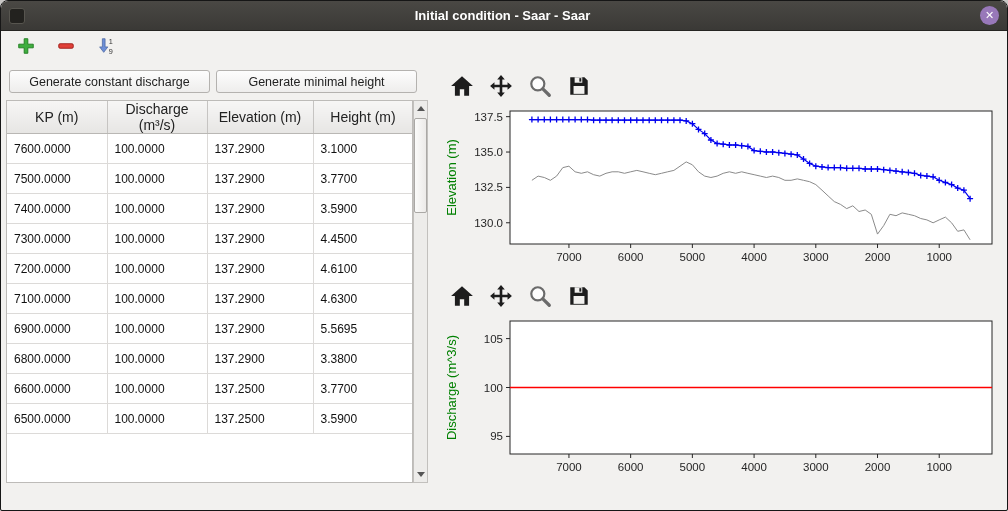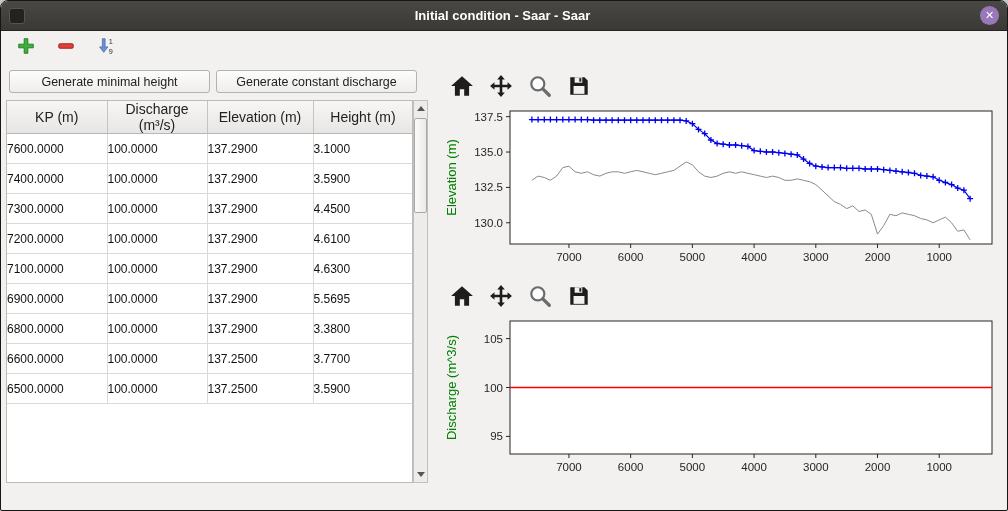--- a/index.html
+++ b/index.html
@@ -41,21 +41,21 @@
     position:absolute; left:5px; top:99px; width:407px; height:383px;
     border:1px solid #bdbbb8; background:#fff; overflow:hidden;
   }
   table.data { border-collapse:collapse; table-layout:fixed; width:406px; }
   table.data th {
     height:22px; font-size:14px; font-weight:normal; color:#222; text-align:center;
     background:linear-gradient(#f7f6f5,#e7e6e4);
     border-right:1px solid #c6c4c2; border-bottom:1px solid #b9b7b4;
   }
   table.data td {
-    height:30px; font-size:12px; color:#111; 
+    height:30px; font-size:12px; color:#111; padding-left:7px;
     border-right:1px solid #dcdad8; border-bottom:1px solid #dcdad8;
     background:#ffffff; white-space:nowrap; overflow:hidden;
   }
   
   .vscroll {
     position:absolute; left:412px; top:99px; width:15px; height:383px;
     background:#edecea; border:1px solid #c2c0bd;
     display:flex; flex-direction:column; align-items:center;
   }
   .scroll-arrow { width:13px; height:15px; display:flex; align-items:center; justify-content:center; cursor:pointer; }
@@ -103,22 +103,22 @@
         <svg width="20" height="20" viewBox="0 0 22 22">
           <path d="M7 3 H10 V12 H13 L8.5 18 L4 12 H7 Z" fill="#6d8fd8" stroke="#47639f" stroke-width="0.8"></path>
           <text x="14" y="9" font-size="8" fill="#333" font-family="Liberation Sans, sans-serif">1</text>
           <text x="14" y="20" font-size="8" fill="#333" font-family="Liberation Sans, sans-serif">9</text>
         </svg>
       </span>
     </div>
   </div>
 
   <div class="gen-buttons">
+    <div class="gen-btn">Generate constant discharge</div>
     <div class="gen-btn">Generate minimal height</div>
-    <div class="gen-btn">Generate constant discharge</div>
   </div>
 
   <div class="table-wrap">
     <table class="data">
       <colgroup>
           <col style="width:100px">
           <col style="width:100px">
           <col style="width:106px">
           <col style="width:100px">
         </colgroup>
@@ -129,20 +129,26 @@
             <th>Elevation (m)</th>
             <th>Height (m)</th>
           </tr>
         </thead>
       <tbody>
           <tr>
             <td>7600.0000</td>
             <td>100.0000</td>
             <td>137.2900</td>
             <td>3.1000</td>
+          </tr>
+          <tr>
+            <td>7500.0000</td>
+            <td>100.0000</td>
+            <td>137.2900</td>
+            <td>3.7700</td>
           </tr>
           <tr>
             <td>7400.0000</td>
             <td>100.0000</td>
             <td>137.2900</td>
             <td>3.5900</td>
           </tr>
           <tr>
             <td>7300.0000</td>
             <td>100.0000</td>

